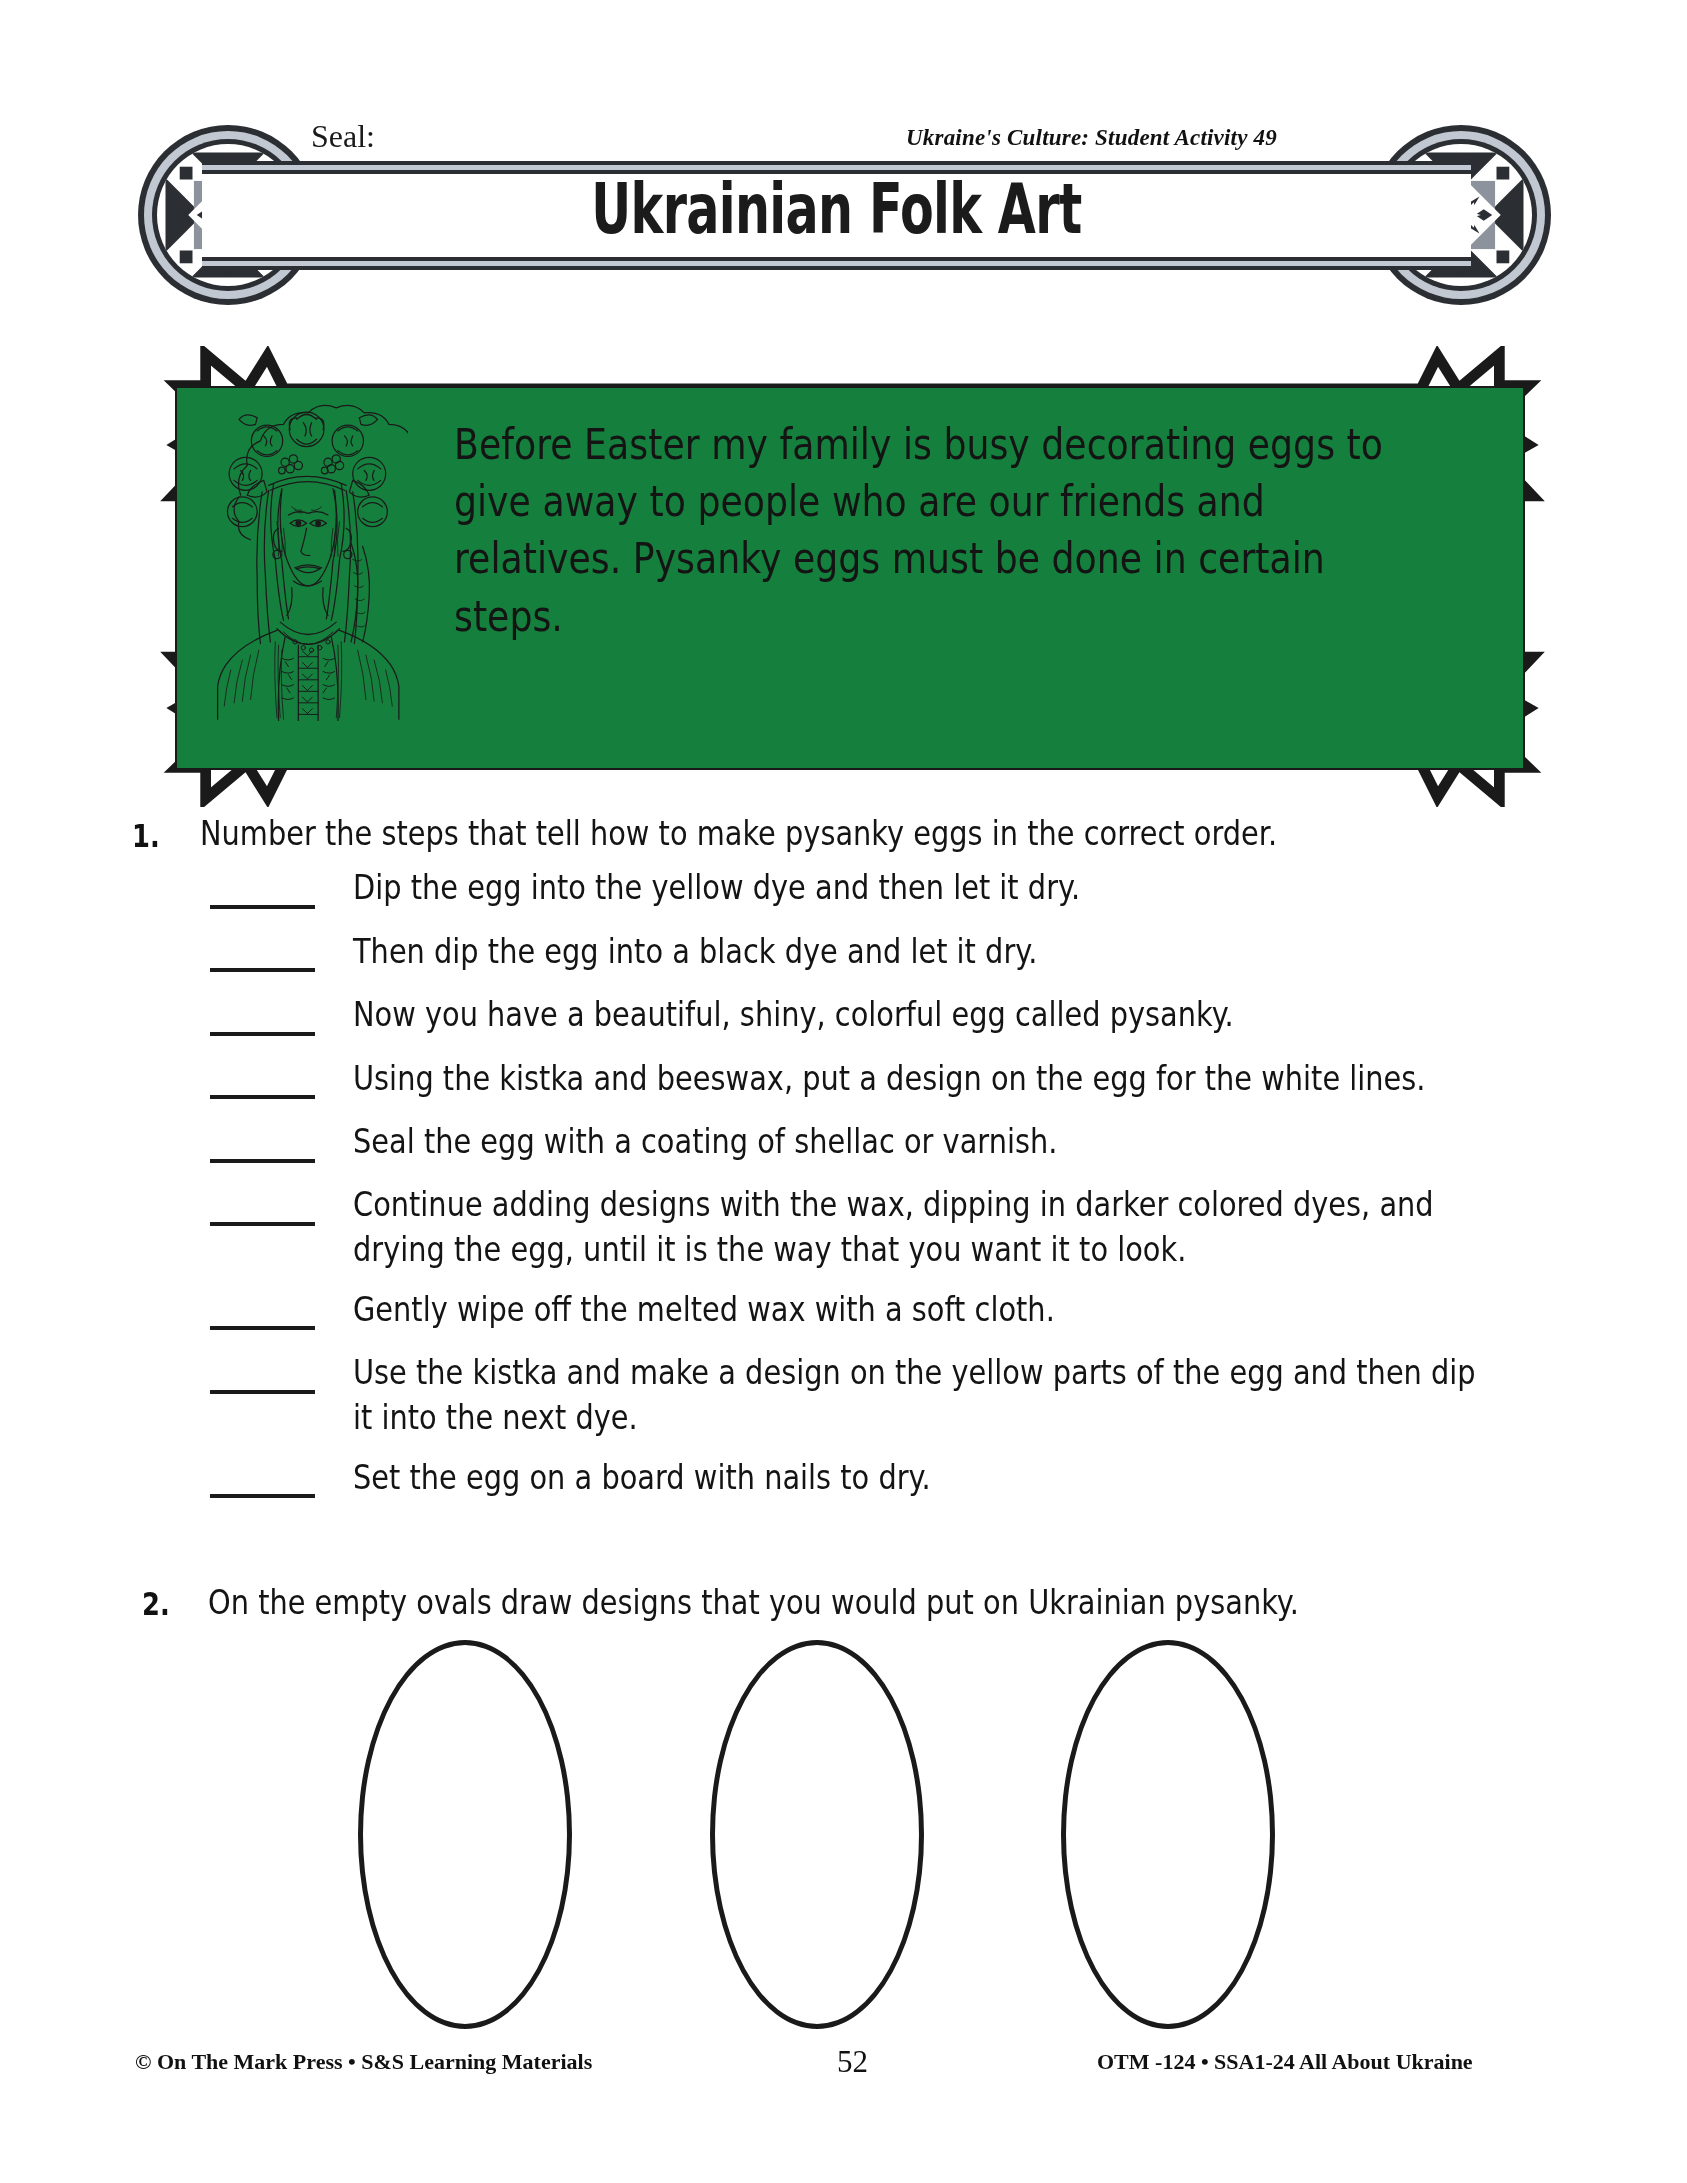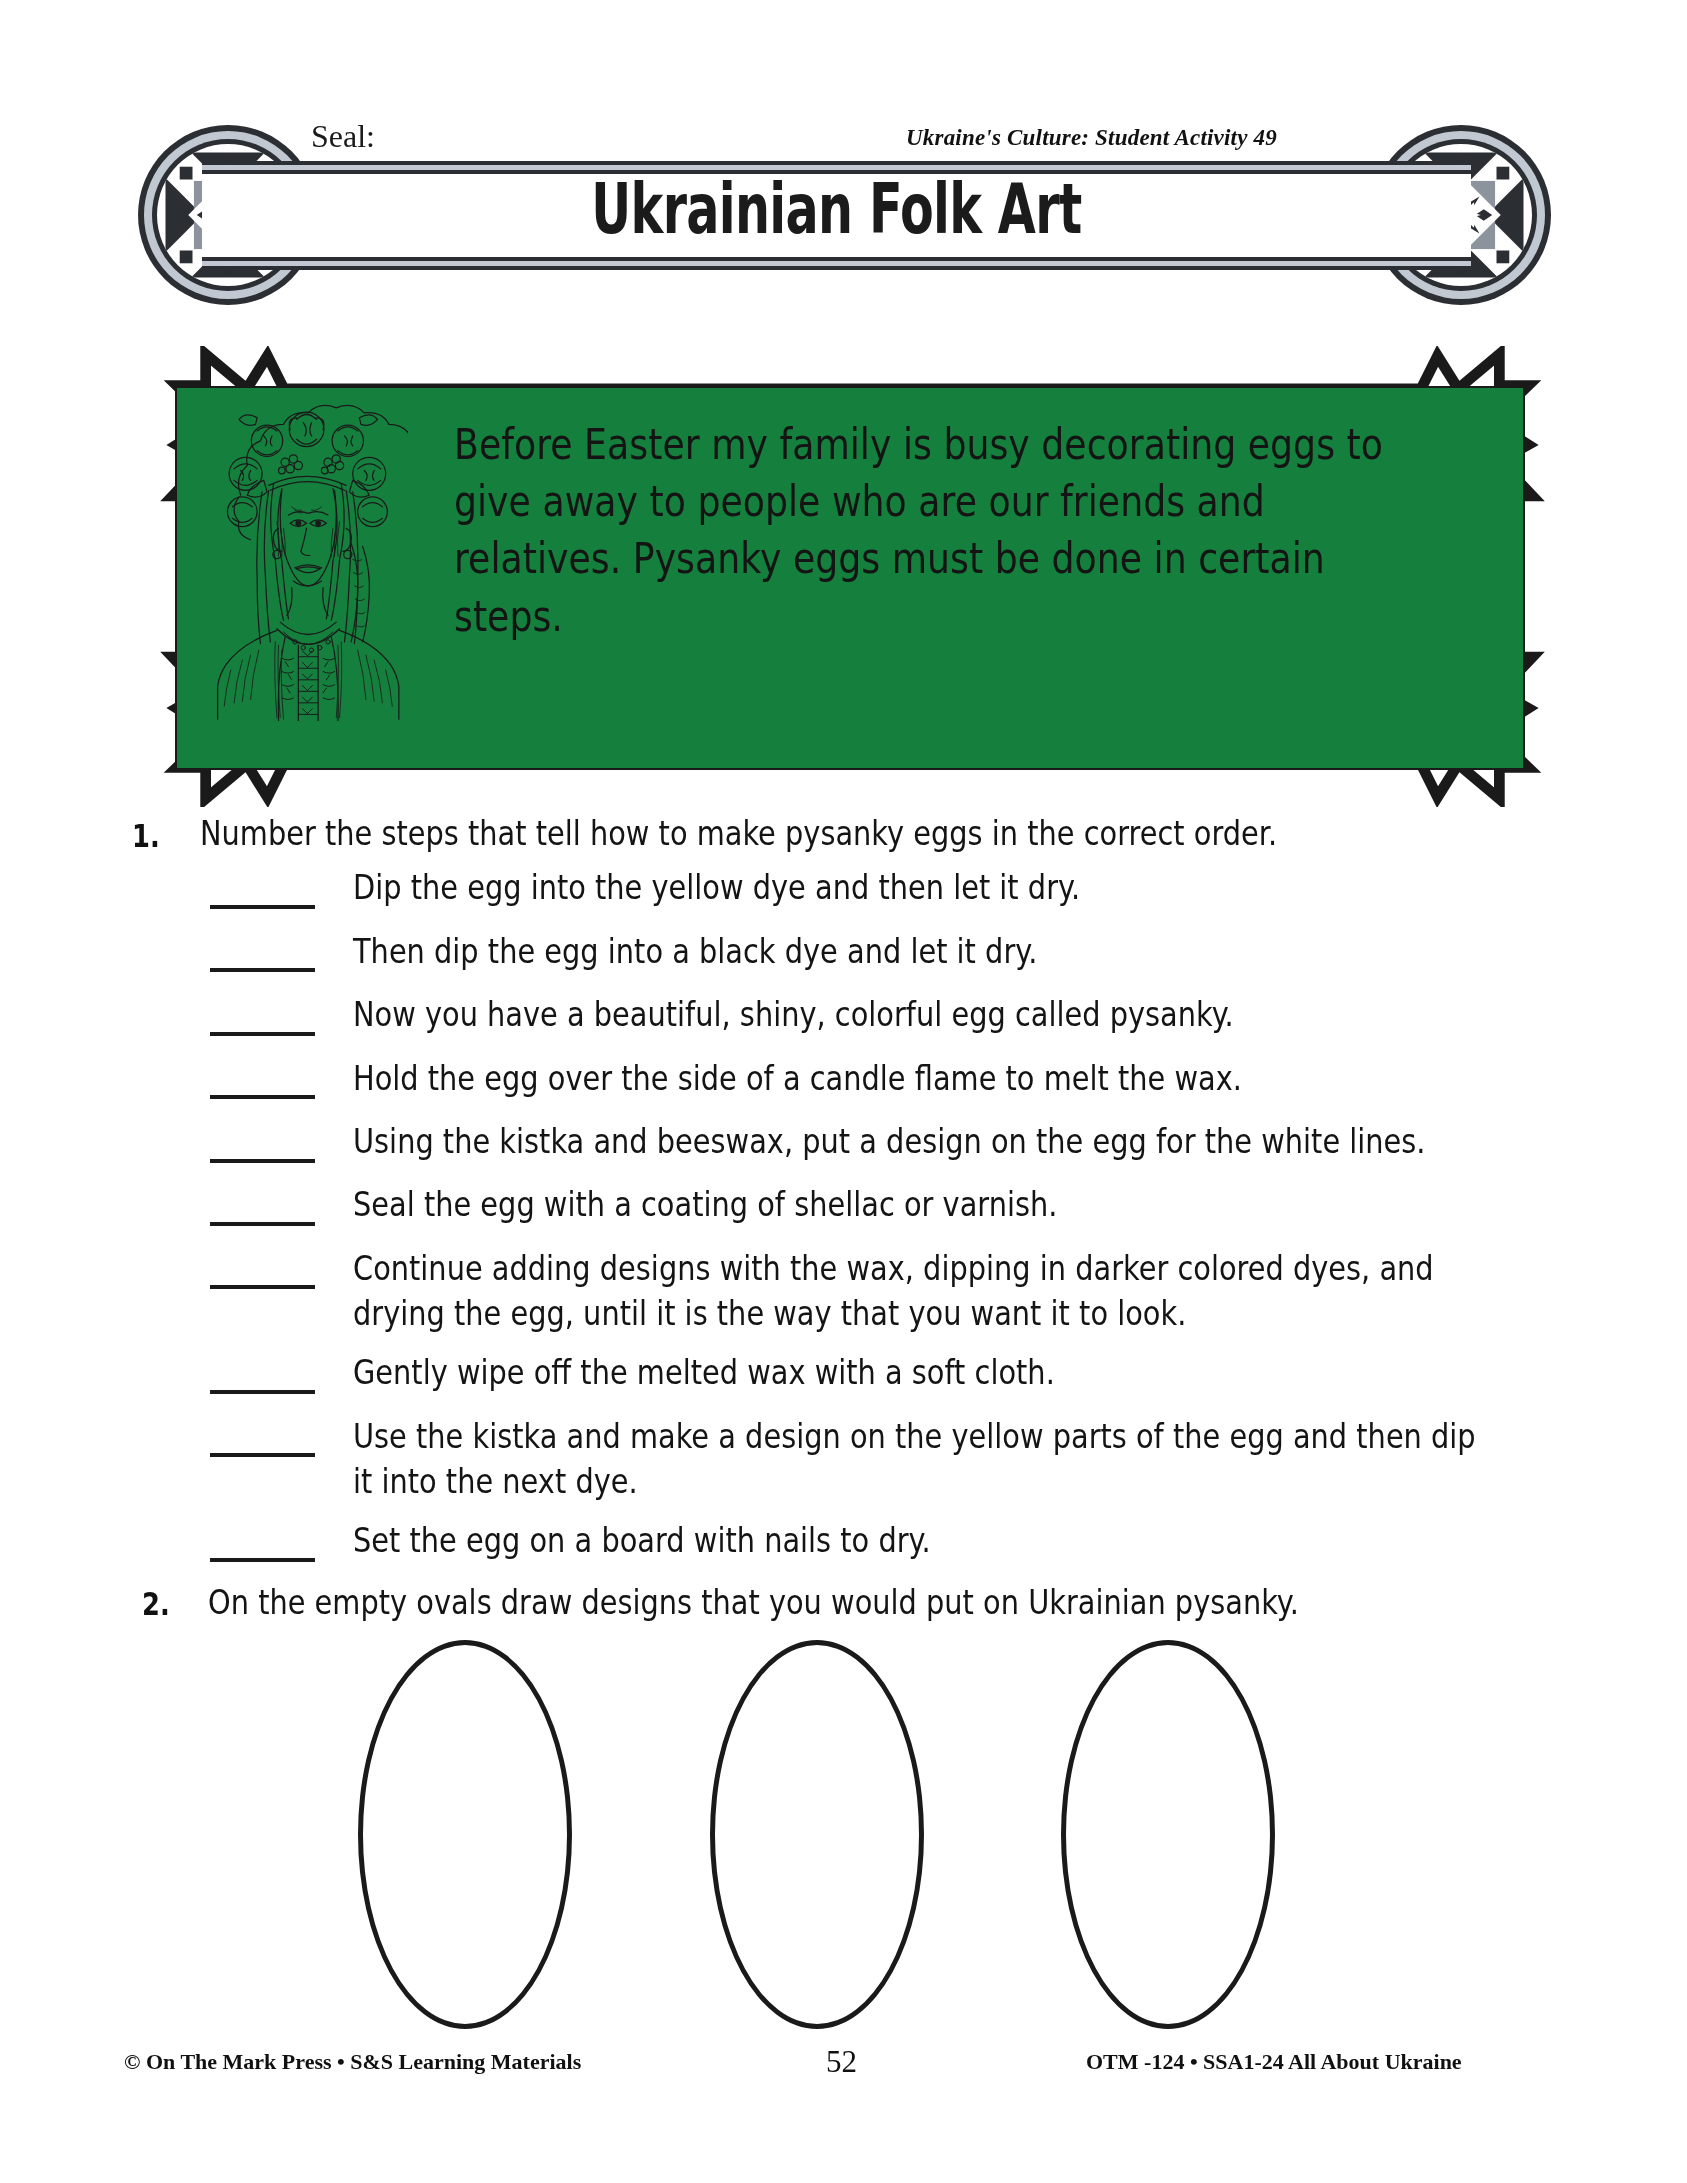--- a/index.html
+++ b/index.html
@@ -241,21 +241,21 @@
     background: #ffffff;
     box-sizing: border-box;
   }
   #oval-1 { left: 358px; }
   #oval-2 { left: 710px; }
   #oval-3 { left: 1061px; }
 
   
   #footer {
     position: absolute;
-    left: 0;
+    left: 11px;
     top: 2042px;
     width: 1532px;
     height: 49px;
   }
   .footer-text {
     position: absolute;
     font-family: "Liberation Serif", serif;
     font-weight: bold;
     font-size: 22px;
     color: #111111;
@@ -562,24 +562,20 @@
   <div class="step-row">
     <div class="step-blank"></div>
     <div class="step-text">Then dip the egg into a black dye and let it dry.</div>
   </div>
 
   <div class="step-row">
     <div class="step-blank"></div>
     <div class="step-text">Now you have a beautiful, shiny, colorful egg called pysanky.</div>
   </div>
 
-  <div class="step-row">
-    <div class="step-blank"></div>
-    <div class="step-text">Hold the egg over the side of a candle flame to melt the wax.</div>
-  </div>
 
   <div class="step-row">
     <div class="step-blank"></div>
     <div class="step-text">Using the kistka and beeswax, put a design on the egg for the white lines.</div>
   </div>
 
   <div class="step-row">
     <div class="step-blank"></div>
     <div class="step-text">Seal the egg with a coating of shellac or varnish.</div>
   </div>

